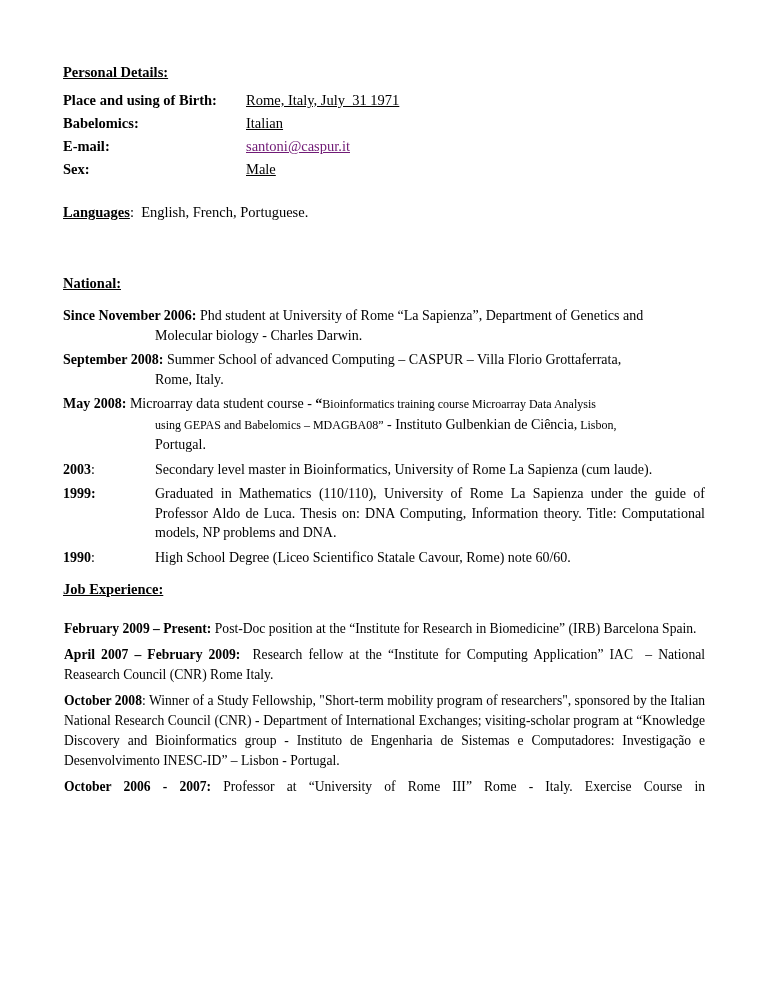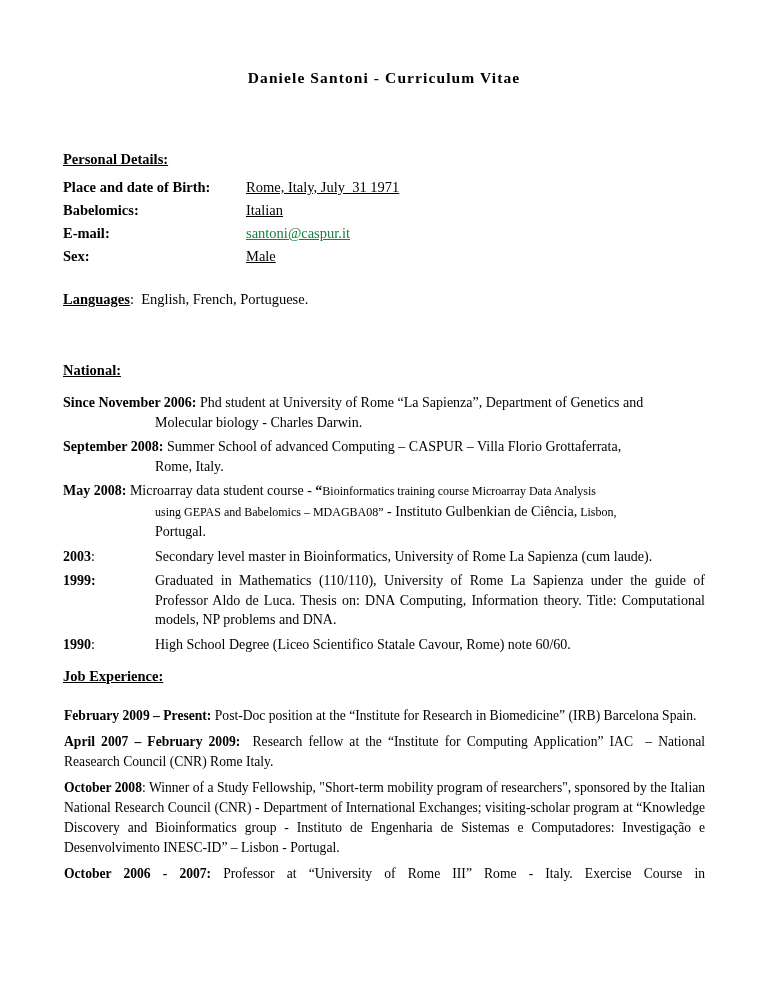--- a/index.html
+++ b/index.html
@@ -18,21 +18,21 @@
   .sec-h { margin: 0; font-size: 14.5px; line-height: 17px; font-weight: bold; }
   .sec-h .hu { text-decoration: underline; white-space: pre-wrap; }
   .h-personal { margin-top: 64px; }
   .h-edu { margin-top: 54px; }
   .h-job { margin-top: 14px; }
 
   .pd { margin-top: 8px; }
   .pd-row { display: flex; line-height: 23px; font-size: 14.5px; }
   .pd-label { flex: 0 0 183px; font-weight: bold; }
   .pd-value { white-space: pre-wrap; text-decoration: underline; }
-  a.email { color: #15803d; text-decoration: underline; }
+  a.email { color: #701a75; text-decoration: underline; }
 
   .langs { margin-top: 23px; font-size: 14.5px; line-height: 17px; }
   .langs .lab { font-weight: bold; text-decoration: underline; }
   .langs .rest { white-space: pre-wrap; }
 
   .edu-list { margin-top: 14px; }
   .edu-entry {
     margin: 0 0 5px 0; font-size: 14px; line-height: 19.5px;
     padding-left: 92px; text-indent: -92px;
   }
@@ -47,27 +47,26 @@
   .job-para.stretch { text-align-last: justify; }
 
   .b { font-weight: bold; }
 </style>
 </head>
 <body>
 
 <div class="page">
   <div class="content">
 
-    <h1 class="doc-title">Daniele Santoni - Curriculum Vitae</h1>
 
     <h2 class="sec-h h-personal"><span class="hu">Personal Details:</span></h2>
 
     <div class="pd">
       <div class="pd-row">
-        <span class="pd-label">Place and date of Birth:</span>
+        <span class="pd-label">Place and using of Birth:</span>
         <span class="pd-value">Rome, Italy, July  31 1971</span>
       </div>
       <div class="pd-row">
         <span class="pd-label">Babelomics:</span>
         <span class="pd-value">Italian</span>
       </div>
       <div class="pd-row">
         <span class="pd-label">E-mail:</span>
         <span class="pd-value"><a class="email" href="#">santoni@caspur.it</a></span>
       </div>

